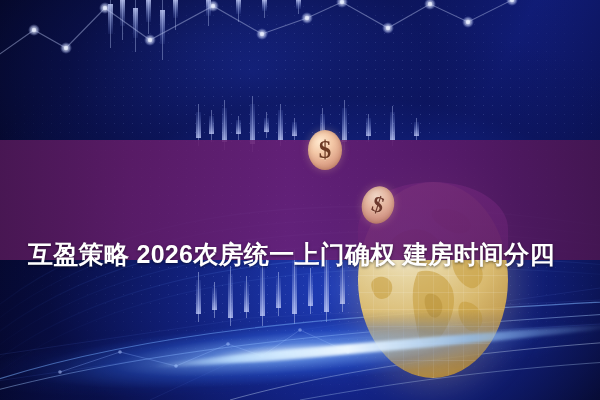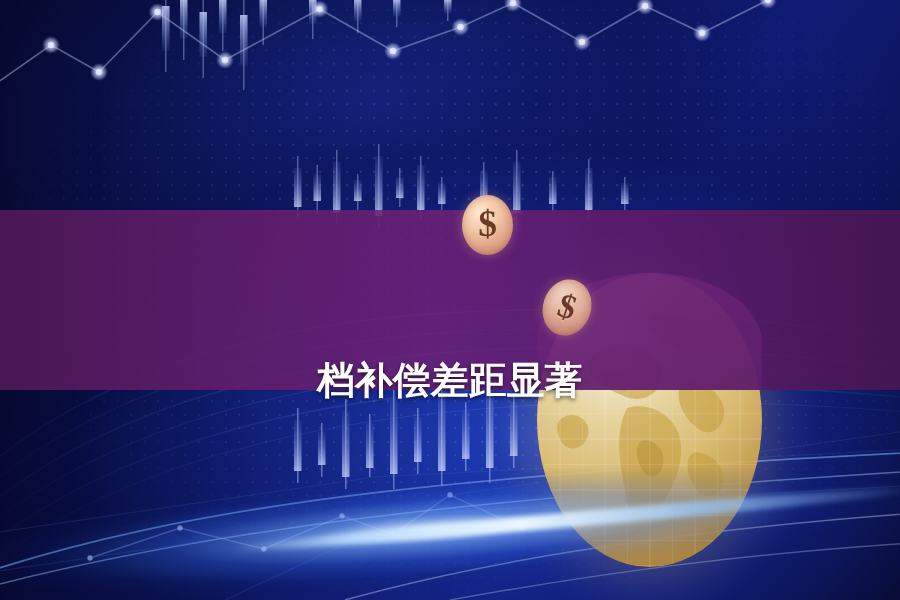--- a/index.html
+++ b/index.html
@@ -401,16 +401,16 @@
     <span>$</span>
   </div>
   <div class="coin" id="coin-2">
     <span>$</span>
   </div>
 
   <div id="glow-sweep"></div>
   <div id="glow-core"></div>
 
   <div id="title">
-    <span class="ln2">档补偿差距显著</span>
+    <span class="ln1">互盈策略 2026农房统一上门确权 建房时间分四</span>
   </div>
 
 </div>
 
 </body></html>

